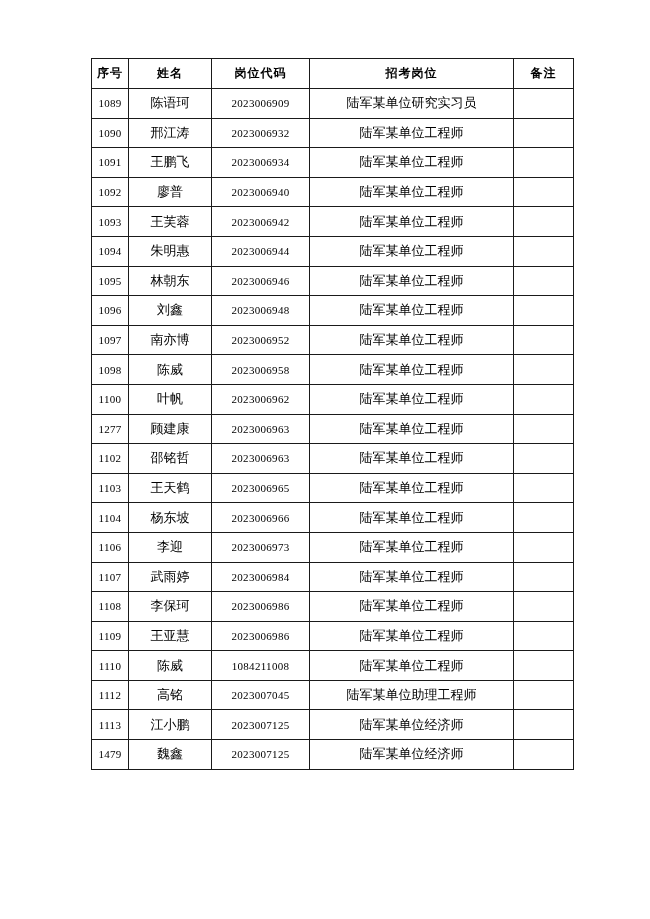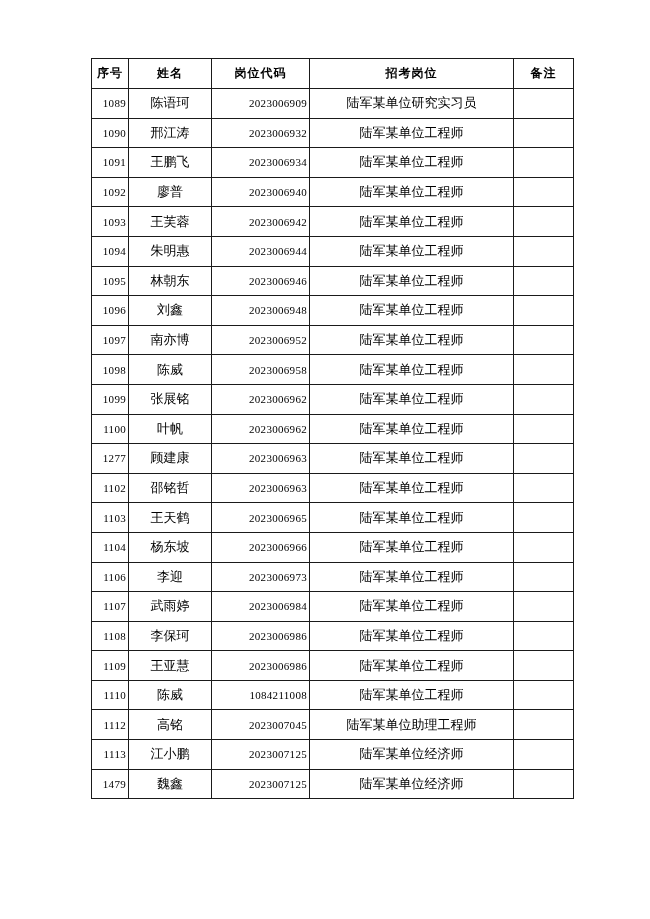--- a/index.html
+++ b/index.html
@@ -39,21 +39,20 @@
     font-weight: bold;
     letter-spacing: 1px;
   }
   table.roster td {
     height: 28.6px;
     font-size: 13px;
   }
   table.roster td.num {
     font-size: 11px;
     letter-spacing: 0.3px;
-    text-align: right;
   }
 </style>
 </head>
 <body>
 
 <div class="page">
   <table class="roster">
     <colgroup>
       <col style="width:37px">
       <col style="width:83px">
@@ -135,27 +134,20 @@
           <td></td>
         </tr>
         <tr>
           <td class="num">1098</td>
           <td>陈威</td>
           <td class="num">2023006958</td>
           <td>陆军某单位工程师</td>
           <td></td>
         </tr>
         <tr>
-          <td class="num">1099</td>
-          <td>张展铭</td>
-          <td class="num">2023006962</td>
-          <td>陆军某单位工程师</td>
-          <td></td>
-        </tr>
-        <tr>
           <td class="num">1100</td>
           <td>叶帆</td>
           <td class="num">2023006962</td>
           <td>陆军某单位工程师</td>
           <td></td>
         </tr>
         <tr>
           <td class="num">1277</td>
           <td>顾建康</td>
           <td class="num">2023006963</td>

